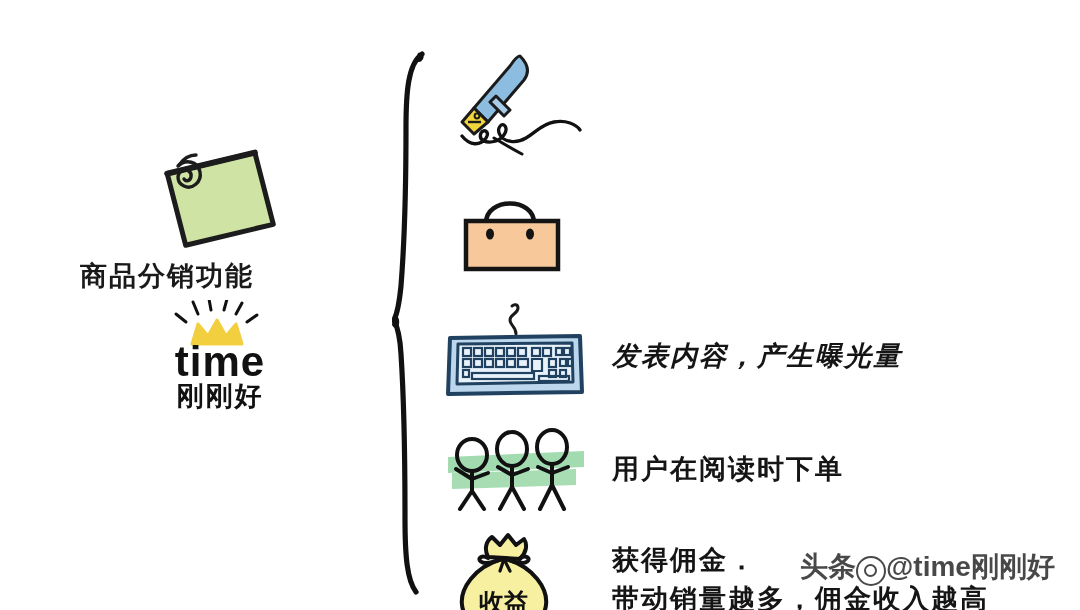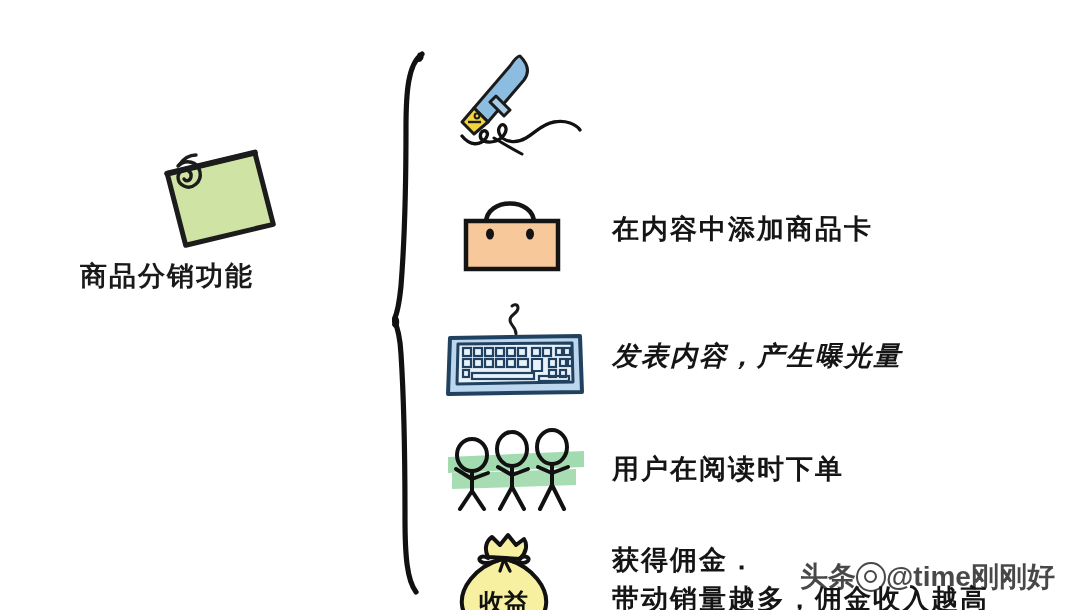--- a/index.html
+++ b/index.html
@@ -104,23 +104,22 @@
   
   #watermark {
     position: absolute;
     left: 800px;
     top: 548px;
     font-size: 30px;
     font-weight: bold;
     color: rgba(20,20,20,0.78);
     white-space: nowrap;
     display: flex;
-    align-items: center;
+    align-items: flex-end;
     gap: 0;
-    margin-top: 10px;
   }
   #watermark .wm-logo {
     display: inline-block;
     width: 26px;
     height: 26px;
     border: 2.5px solid rgba(20,20,20,0.78);
     border-radius: 50%;
     position: relative;
   }
   #watermark .wm-logo::after {
@@ -153,20 +152,39 @@
         <g transform="translate(96,24)" fill="none" stroke="#1c1c1c" stroke-width="3.4" stroke-linecap="round">
           <path d="M 2 2 C 10 -6 22 -2 24 8 C 26 18 16 26 8 22
                    C 1 19 0 10 6 7 C 11 4 16 8 15 13 C 14 17 10 18 8 15"></path>
           <path d="M 3 1 C 8 -6 14 -9 20 -9"></path>
         </g>
       </svg>
     </div>
 
     <div id="left-title">商品分销功能</div>
 
+    <div id="brand-logo">
+      <svg viewBox="0 0 280 110" width="280" height="110">
+
+        <g stroke="#111111" stroke-width="3" stroke-linecap="round">
+          <line x1="118" y1="14" x2="113" y2="2"></line>
+          <line x1="131" y1="10" x2="129" y2="-1"></line>
+          <line x1="144" y1="10" x2="147" y2="-1"></line>
+          <line x1="156" y1="14" x2="162" y2="3"></line>
+          <line x1="106" y1="22" x2="96" y2="14"></line>
+          <line x1="167" y1="22" x2="177" y2="15"></line>
+        </g>
+
+        <path d="M 112 44 L 118 24 L 128 36 L 137 20 L 146 36 L 156 24 L 162 44 Z" fill="#f2cf3f" stroke="#f2cf3f" stroke-width="3" stroke-linejoin="round"></path>
+
+        <text x="140" y="76" text-anchor="middle" font-family="'Liberation Sans', sans-serif" font-size="42" font-weight="bold" fill="#111111" letter-spacing="1">time</text>
+
+        <text x="140" y="105" text-anchor="middle" font-family="'Liberation Sans', sans-serif" font-size="27" font-weight="bold" fill="#111111" letter-spacing="2">刚刚好</text>
+      </svg>
+    </div>
   </div>
 
   <div id="brace">
     <svg viewBox="0 0 46 550" width="46" height="550">
       <path d="M 30 6
                C 16 16 14 44 14 80
                C 14 140 12 200 9 238
                C 7 258 5 266 2 272
                C 5 278 8 288 9 306
                C 12 352 13 420 13 470
@@ -216,21 +234,20 @@
 
             <path d="M 34 36 C 34 10 82 10 82 36" fill="none" stroke="#141414" stroke-width="4.5" stroke-linecap="round"></path>
 
             <rect x="14" y="34" width="92" height="48" fill="#f6c89a" stroke="#141414" stroke-width="4.5"></rect>
 
             <ellipse cx="38" cy="47" rx="4" ry="5.5" fill="#141414"></ellipse>
             <ellipse cx="78" cy="47" rx="4" ry="5.5" fill="#141414"></ellipse>
           </g>
         </svg>
       </div>
-      <div class="step-text">在内容中添加商品卡</div>
     </div>
 
     <div class="step-row row-2">
       <div class="step-icon">
         <svg viewBox="0 0 150 110" width="150" height="110">
           <g transform="translate(4,2)">
 
             <path d="M 72 30 C 72 22 66 22 66 16 C 66 10 74 10 74 4
                      C 74 0 70 0 68 2" fill="none" stroke="#1a1a1a" stroke-width="3" stroke-linecap="round"></path>
 

